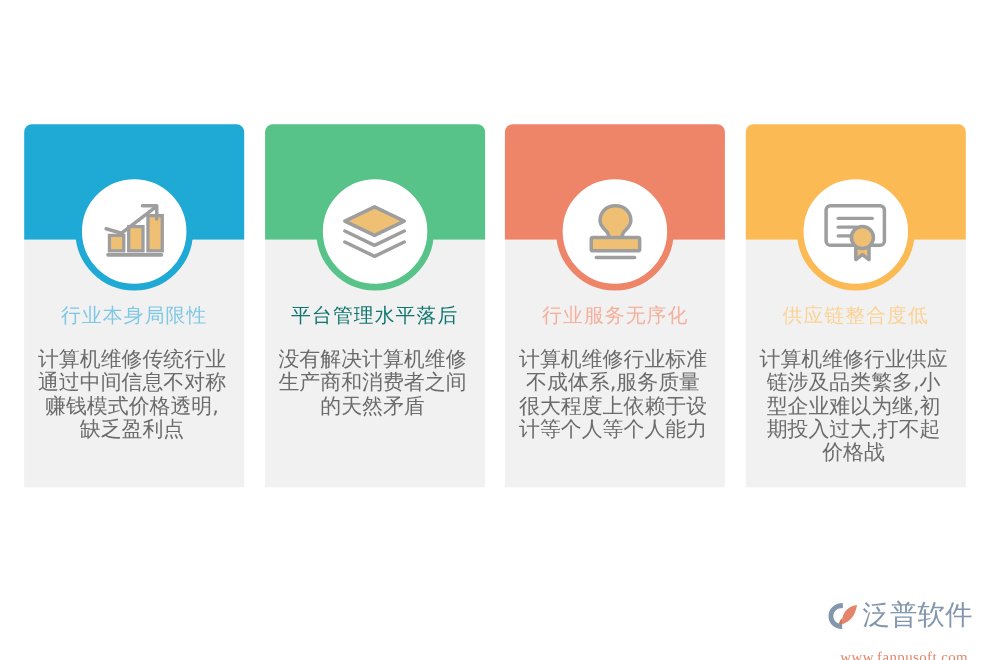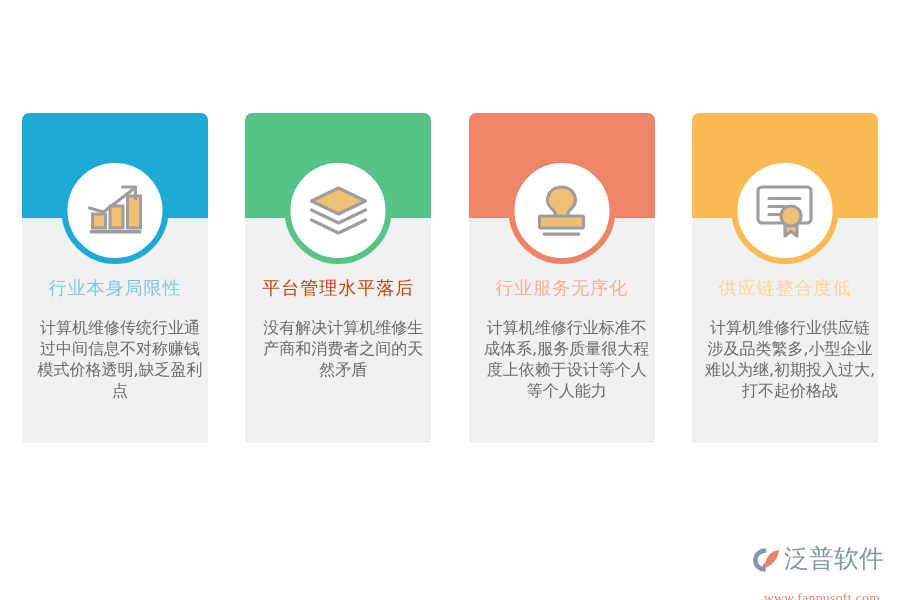--- a/index.html
+++ b/index.html
@@ -18,26 +18,25 @@
   .cards-row {
     position: absolute;
     top: 113px;
     left: 22px;
     width: 856px;
     display: flex;
     justify-content: space-between;
   }
 
   .card {
-    width: 159px;
+    width: 200px;
     height: 330px;
     position: relative;
     border-radius: 7px 7px 0 0;
     overflow: visible;
-    padding-left: 27px;
   }
 
   .card-header {
     position: absolute;
     top: 0;
     left: 0;
     width: 100%;
     height: 105px;
     border-radius: 7px 7px 0 0;
   }
@@ -82,21 +81,21 @@
     line-height: 1.2;
     z-index: 4;
   }
 
   .card-desc {
     position: absolute;
     top: 204px;
     left: 12px;
     width: 172px;
     text-align: center;
-    font-size: 16px;
+    font-size: 19px;
     line-height: 21px;
     color: #6b6b6b;
     z-index: 4;
   }
 
   
   .logo {
     position: absolute;
     left: 752px;
     top: 543px;
@@ -169,21 +168,21 @@
         <svg width="62" height="54" viewBox="0 0 62 54">
 
           <path d="M31 4 L58 17 L31 30 L4 17 Z" fill="#efc074" stroke="#9e9e9e" stroke-width="3.2" stroke-linejoin="round"></path>
 
           <path d="M4 26 L31 39 L58 26" fill="none" stroke="#9e9e9e" stroke-width="3.2" stroke-linejoin="round" stroke-linecap="round"></path>
 
           <path d="M4 36 L31 49 L58 36" fill="none" stroke="#9e9e9e" stroke-width="3.2" stroke-linejoin="round" stroke-linecap="round"></path>
         </svg>
       </span>
     </div>
-    <div class="card-title" style="color:#c2410c">平台管理水平落后</div>
+    <div class="card-title" style="color:#0f766e">平台管理水平落后</div>
     <div class="card-desc">没有解决计算机维修生产商和消费者之间的天然矛盾</div>
   </div>
 
   <div class="card">
     <div class="card-header" style="background:#ee8468"></div>
     <div class="card-body"></div>
     <div class="icon-wrap" style="border:6px solid #ee8468">
       <span>
         <svg width="58" height="56" viewBox="0 0 58 56">
 

